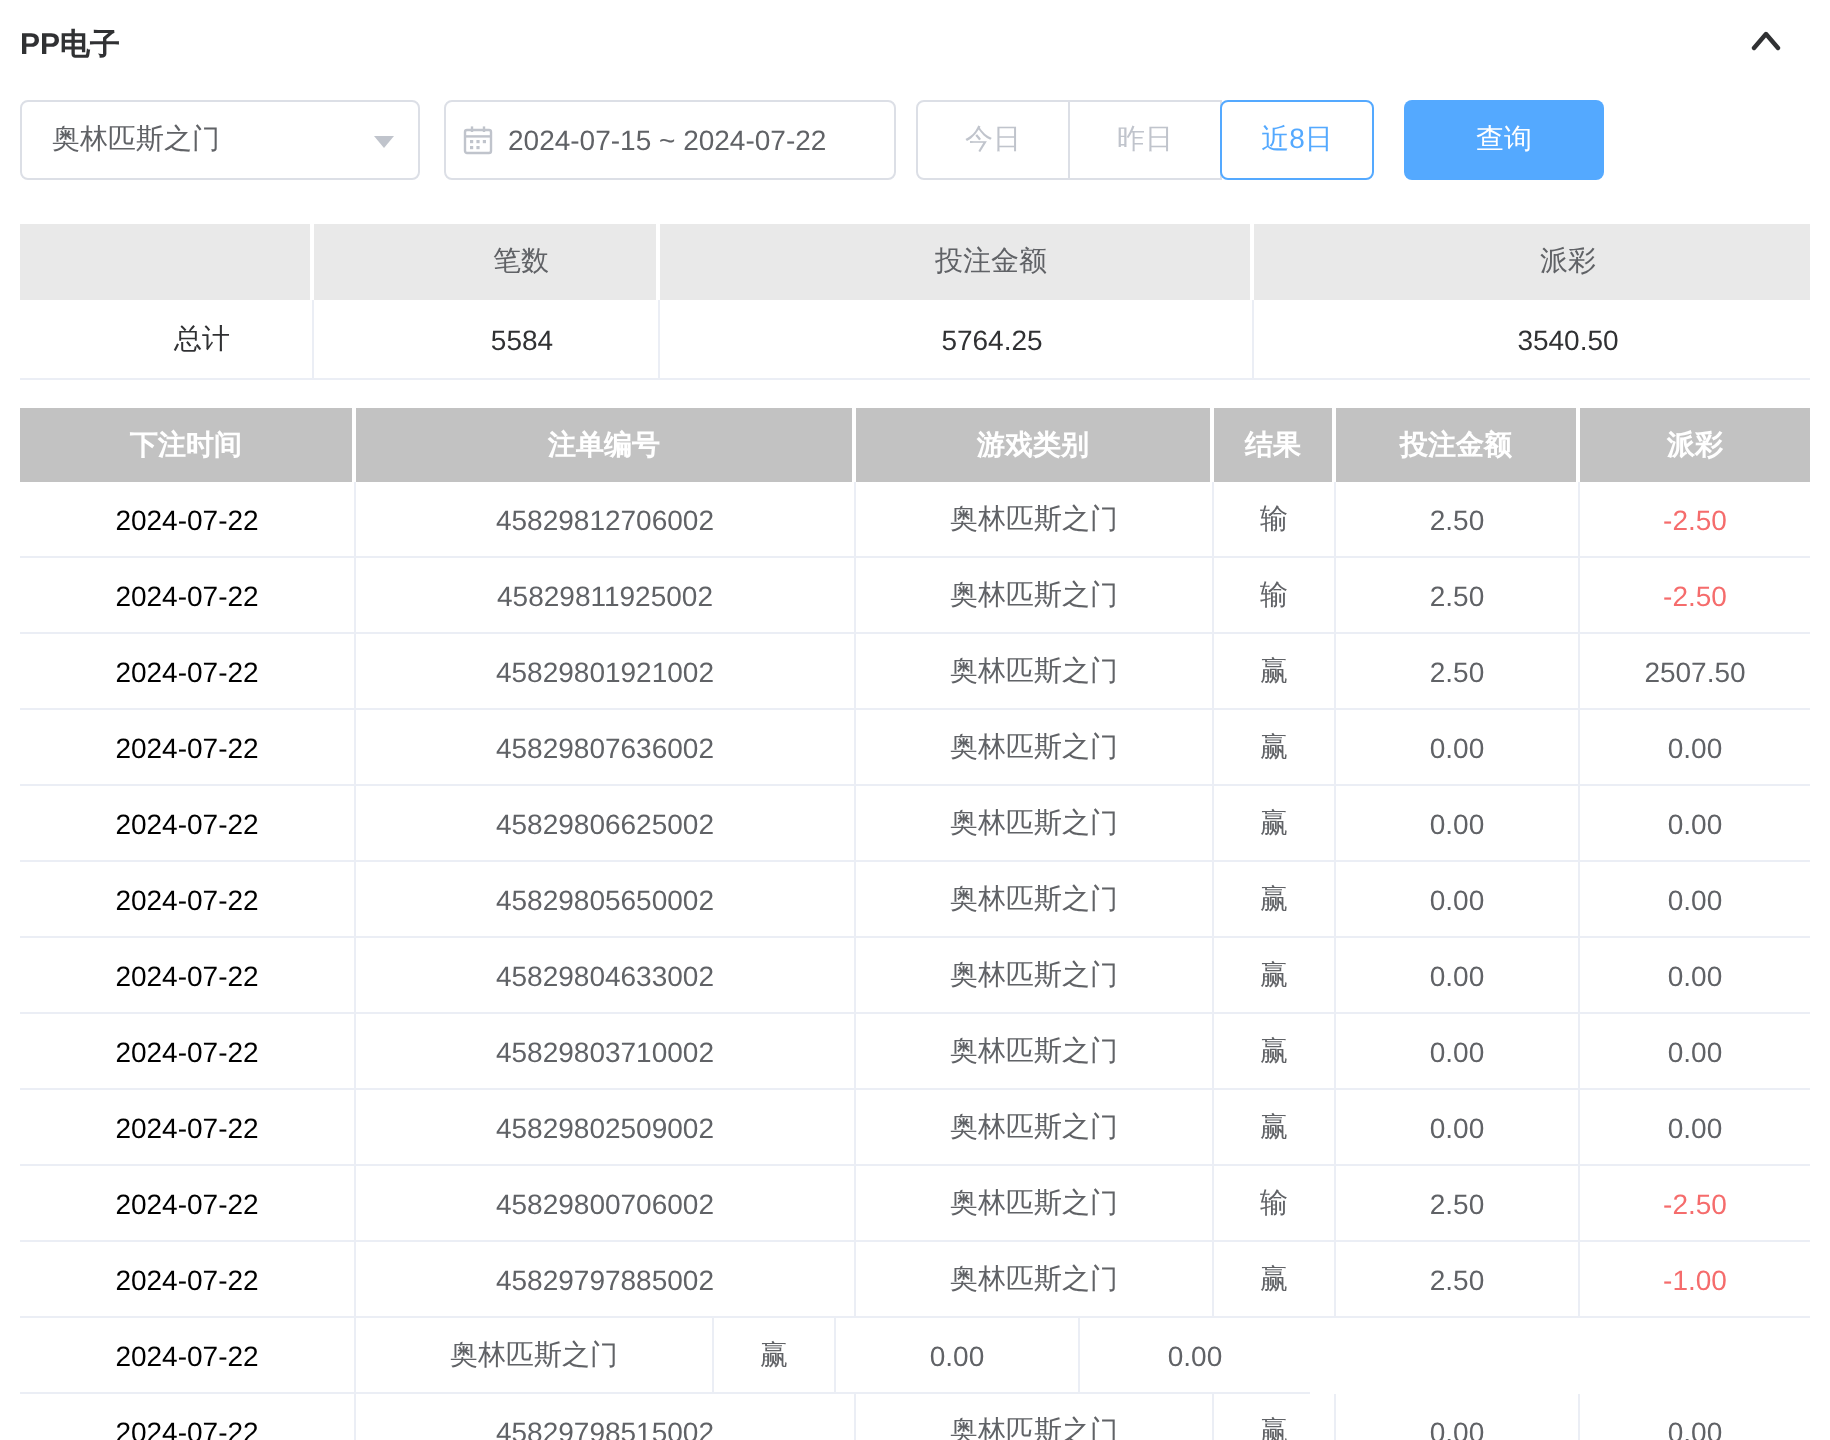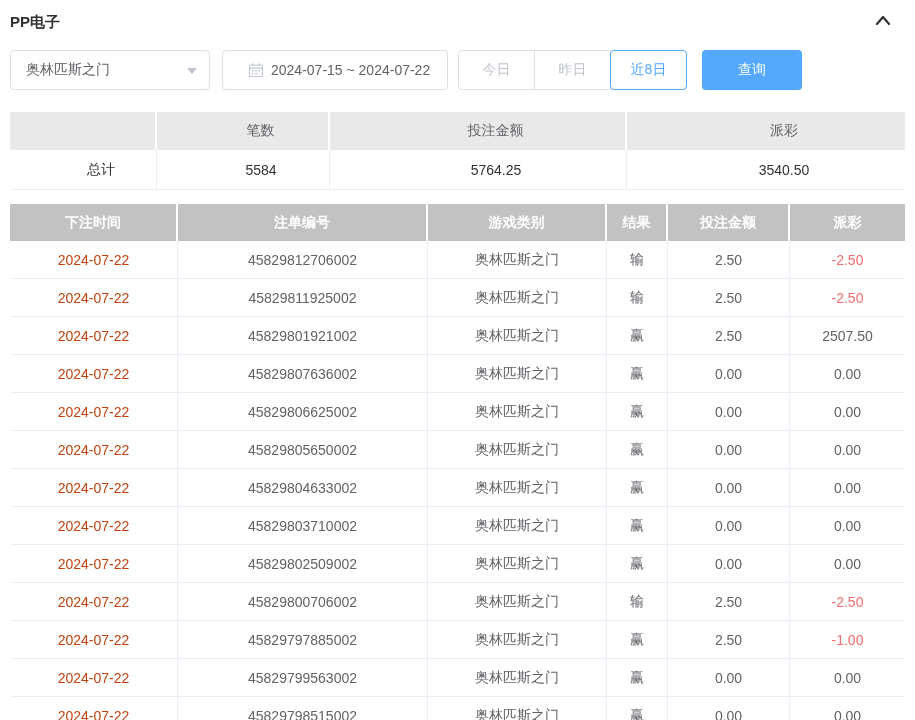--- a/index.html
+++ b/index.html
@@ -66,21 +66,21 @@
   }
   .date-input {
     margin-left: 12px;
     width: 226px;
     height: 40px;
     border: 1px solid #dcdfe6;
     border-radius: 4px;
     box-sizing: border-box;
     display: flex;
     align-items: center;
-    padding-left: 25px;
+    padding-left: 8px;
     color: #606266;
     font-size: 14px;
     cursor: pointer;
     background: #fff;
   }
   .date-input svg { margin-right: 7px; flex: 0 0 auto; }
 
   .btn-group {
     margin-left: 10px;
     display: flex;
@@ -174,21 +174,21 @@
     display: flex;
     align-items: center;
     justify-content: center;
     font-size: 14px;
     color: #606266;
     border-right: 1px solid #ebeef5;
     border-bottom: 1px solid #ebeef5;
     background: #fff;
   }
   .tcell:last-child { border-right: none; }
-  .tcell.col0 { color: #c2410c; }
+  .tcell.col0 { color: #000000; }
   .tcell.neg { color: #f56c6c; }
   .c0 { width: 168px; }
   .c1 { width: 250px; }
   .c2 { width: 179px; }
   .c3 { width: 61px; }
   .c4 { width: 122px; }
   .c5 { width: 115px; }
 </style>
 </head>
 <body>
@@ -344,21 +344,20 @@
         <div class="trow">
           <div class="tcell col0 c0">2024-07-22</div>
           <div class="tcell col1 c1">45829797885002</div>
           <div class="tcell col2 c2">奥林匹斯之门</div>
           <div class="tcell col3 c3">赢</div>
           <div class="tcell col4 c4">2.50</div>
           <div class="tcell col5 c5 neg">-1.00</div>
         </div>
         <div class="trow">
           <div class="tcell col0 c0">2024-07-22</div>
-          <div class="tcell col1 c1">45829799563002</div>
           <div class="tcell col2 c2">奥林匹斯之门</div>
           <div class="tcell col3 c3">赢</div>
           <div class="tcell col4 c4">0.00</div>
           <div class="tcell col5 c5">0.00</div>
         </div>
         <div class="trow">
           <div class="tcell col0 c0">2024-07-22</div>
           <div class="tcell col1 c1">45829798515002</div>
           <div class="tcell col2 c2">奥林匹斯之门</div>
           <div class="tcell col3 c3">赢</div>

